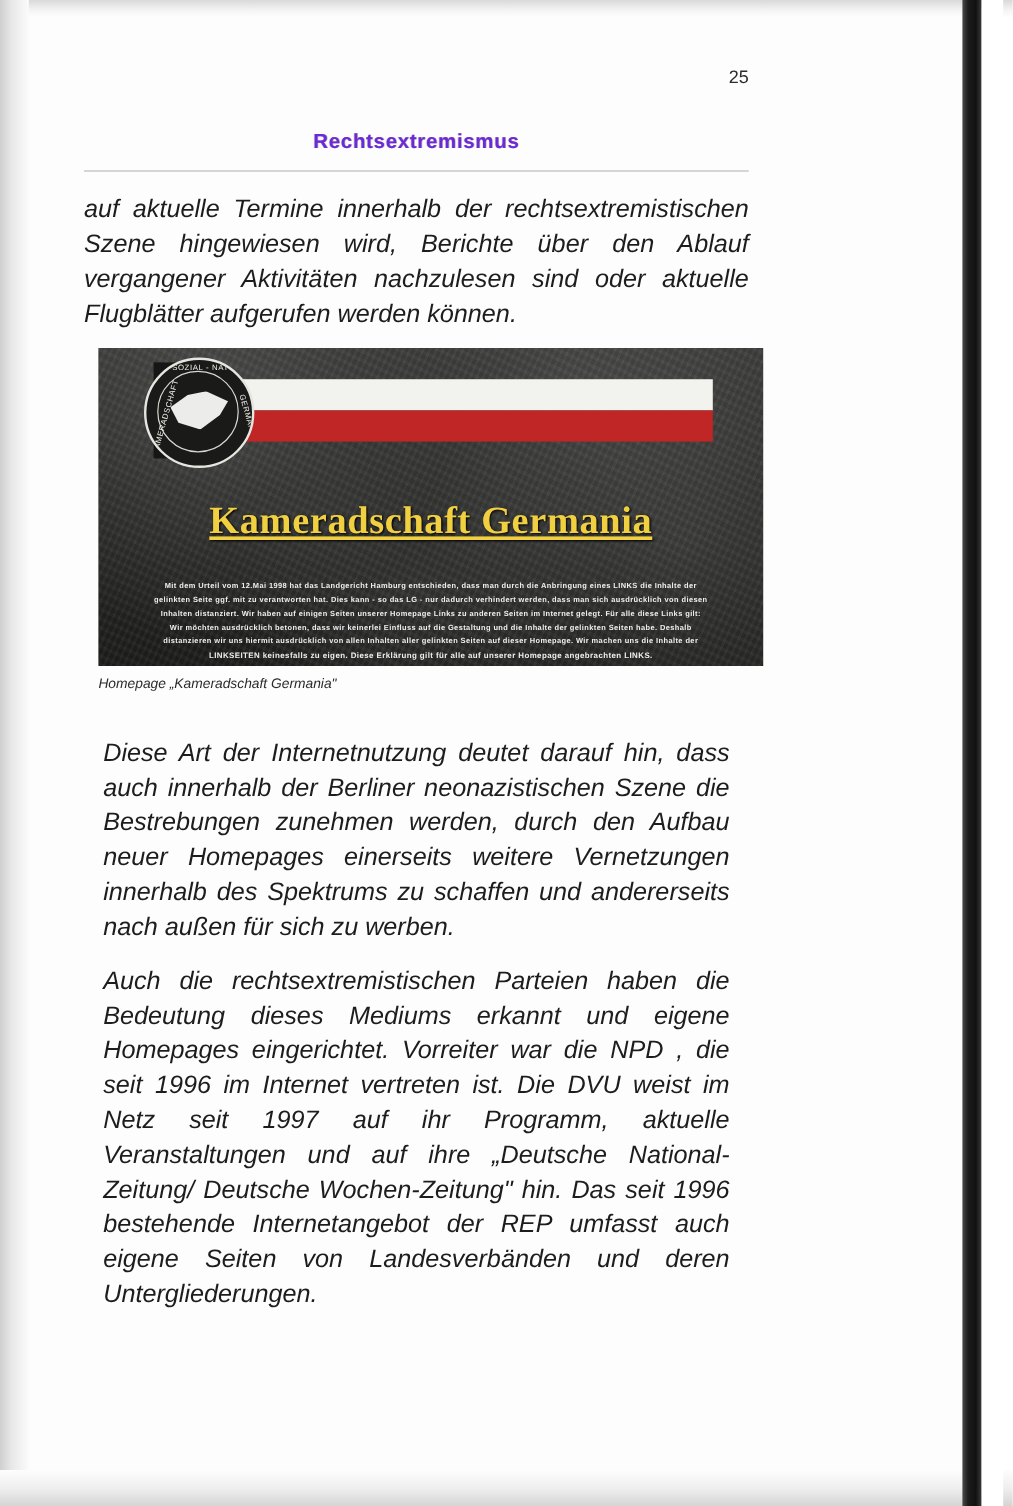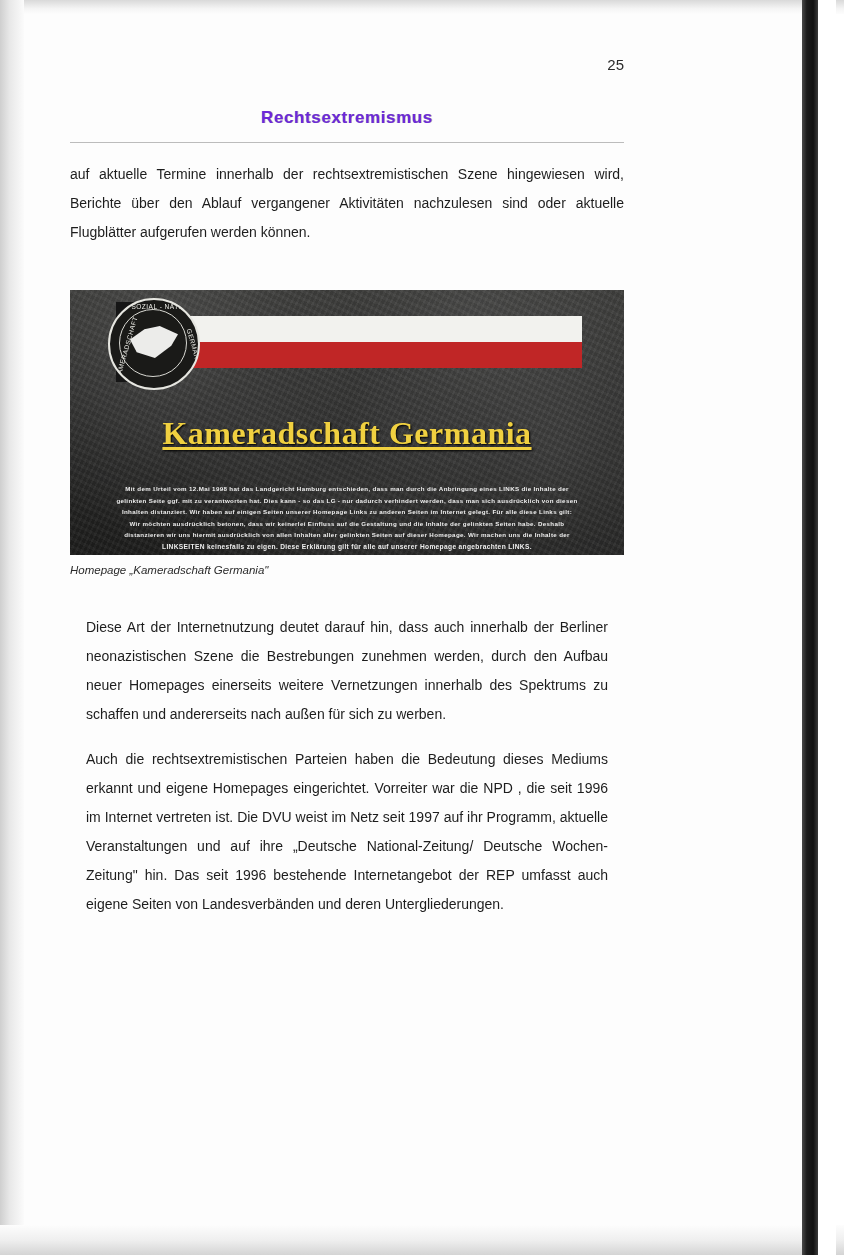--- a/index.html
+++ b/index.html
@@ -89,34 +89,35 @@
     left: 0;
     width: 554px;
     height: 1px;
     background: #bcbcbc;
   }
 
   .body-text {
     position: absolute;
     left: 0;
     width: 554px;
-    font-size: 14px;
+    font-size: 21px;
     line-height: 29px;
     color: #1d1d1d;
     text-align: justify;
+    font-style: italic;
   }
   .para-1 { top: 160px; }
   .para-2 { top: 597px; }
 
   .para-2 p { margin: 16px; }
 
   
   .figure {
     position: absolute;
-    left: 0;
+    left: 12px;
     top: 290px;
     width: 554px;
   }
   .screenshot {
     position: relative;
     width: 554px;
     height: 265px;
     background:
       radial-gradient(circle at 18% 22%, rgba(120,120,120,0.30), rgba(0,0,0,0) 38%),
       radial-gradient(circle at 72% 12%, rgba(110,110,110,0.26), rgba(0,0,0,0) 40%),

